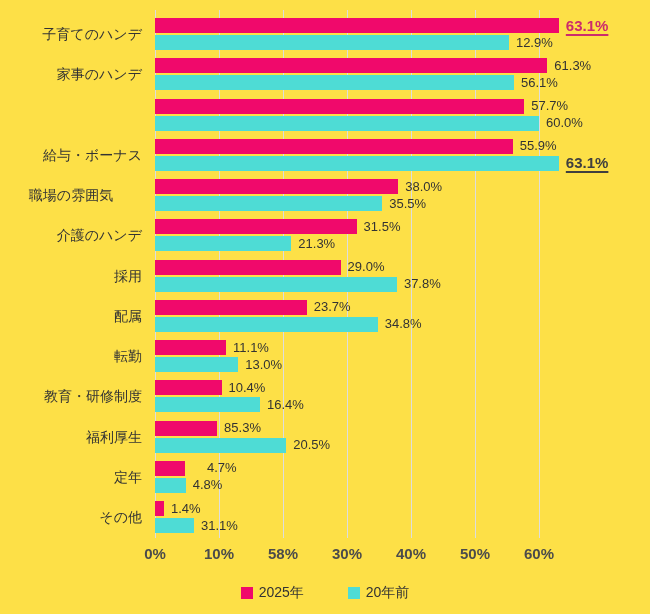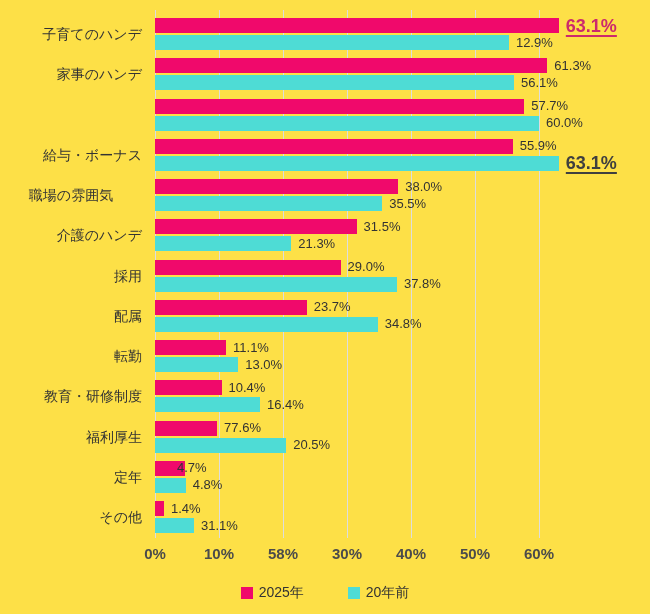--- a/index.html
+++ b/index.html
@@ -52,21 +52,21 @@
     height: 15px;
   }
   .val-label {
     position: absolute;
     font-size: 13px;
     line-height: 16px;
     color: #333333;
     white-space: nowrap;
   }
   .val-label.emph {
-    font-size: 18px;
+    font-size: 15px;
     line-height: 22px;
     font-weight: 700;
     text-decoration: underline;
     text-decoration-thickness: 2px;
     text-underline-offset: 3px;
   }
   .x-axis {
     position: absolute;
     left: 155px; top: 545px;
     width: 470px; height: 20px;
@@ -161,25 +161,25 @@
       <div class="val-label" style="left: 229.72px; top: 306.25px;">34.8%</div>
       <div class="bar" style="top: 330px; width: 71.04px; background: rgb(240, 9, 107);"></div>
       <div class="val-label" style="left: 78.04px; top: 329.5px;">11.1%</div>
       <div class="bar" style="top: 347px; width: 83.2px; background: rgb(78, 220, 213);"></div>
       <div class="val-label" style="left: 90.2px; top: 346.5px;">13.0%</div>
       <div class="bar" style="top: 370.25px; width: 66.56px; background: rgb(240, 9, 107);"></div>
       <div class="val-label" style="left: 73.56px; top: 369.75px;">10.4%</div>
       <div class="bar" style="top: 387.25px; width: 104.96px; background: rgb(78, 220, 213);"></div>
       <div class="val-label" style="left: 111.96px; top: 386.75px;">16.4%</div>
       <div class="bar" style="top: 410.5px; width: 62.08px; background: rgb(240, 9, 107);"></div>
-      <div class="val-label" style="left: 69.08px; top: 410px;">77.6%</div>
+      <div class="val-label" style="left: 69.08px; top: 410px;">85.3%</div>
       <div class="bar" style="top: 427.5px; width: 131.2px; background: rgb(78, 220, 213);"></div>
       <div class="val-label" style="left: 138.2px; top: 427px;">20.5%</div>
       <div class="bar" style="top: 450.75px; width: 30.08px; background: rgb(240, 9, 107);"></div>
-      <div class="val-label" style="left: 22px; top: 450.25px;">4.7%</div>
+      <div class="val-label" style="left: 52px; top: 450.25px;">4.7%</div>
       <div class="bar" style="top: 467.75px; width: 30.72px; background: rgb(78, 220, 213);"></div>
       <div class="val-label" style="left: 37.72px; top: 467.25px;">4.8%</div>
       <div class="bar" style="top: 491px; width: 8.96px; background: rgb(240, 9, 107);"></div>
       <div class="val-label" style="left: 15.96px; top: 490.5px;">1.4%</div>
       <div class="bar" style="top: 508px; width: 39.04px; background: rgb(78, 220, 213);"></div>
       <div class="val-label" style="left: 46.04px; top: 507.5px;">31.1%</div>
     </div>
   <div class="x-axis">
       <div class="x-tick" style="left: 0px;">0%</div>
       <div class="x-tick" style="left: 64px;">10%</div>

